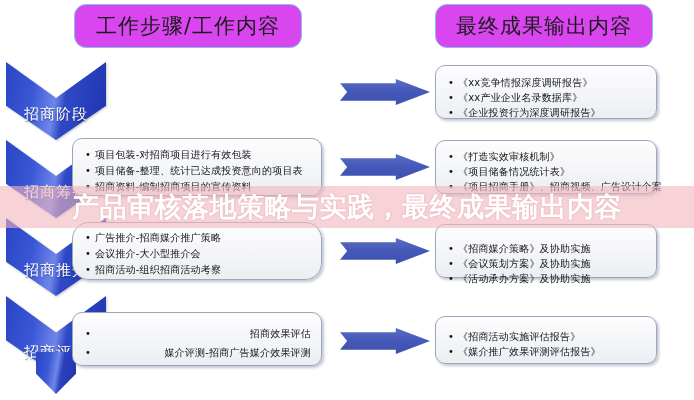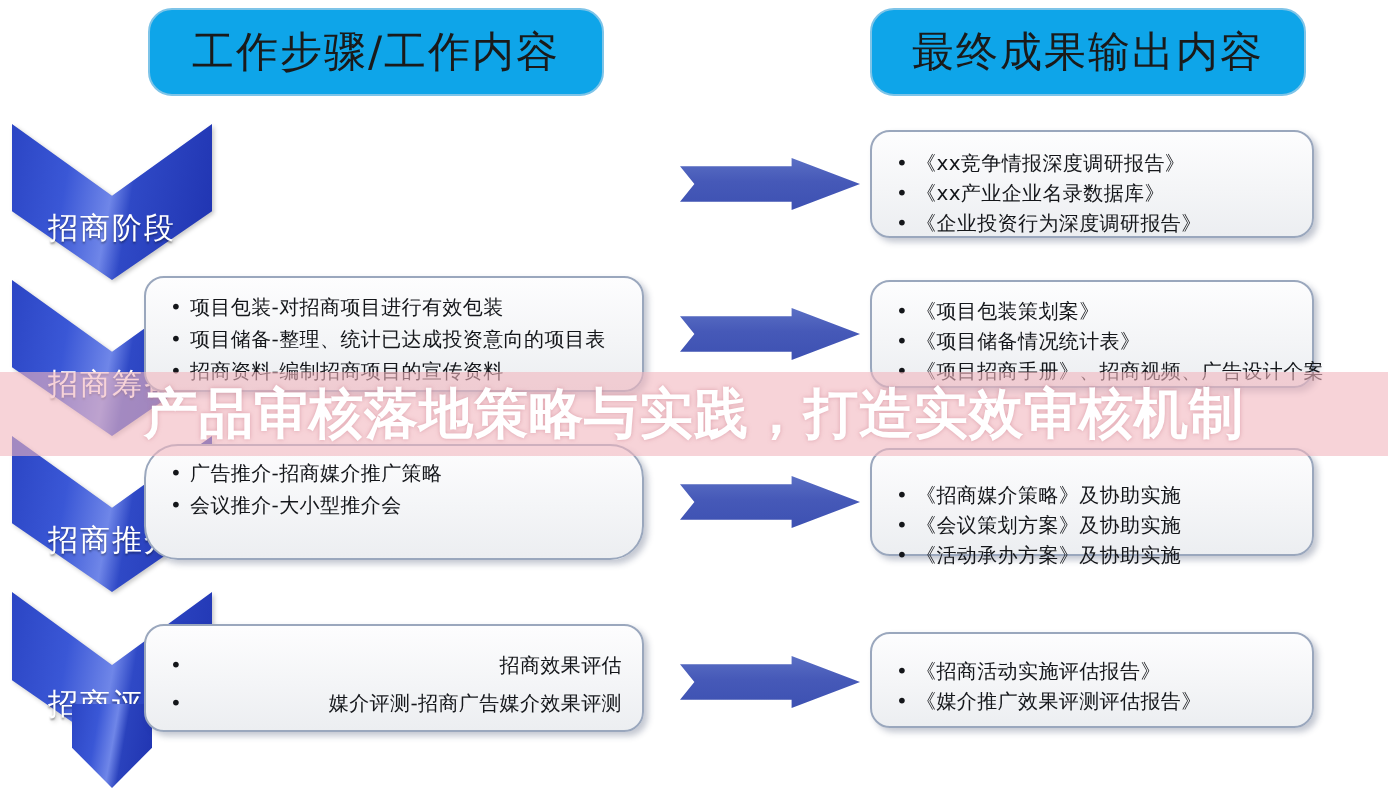--- a/index.html
+++ b/index.html
@@ -9,21 +9,21 @@
     font-family:"Liberation Sans","DejaVu Sans",sans-serif;
     overflow:hidden;
     position:relative;
   }
   #stage{position:absolute;left:0;top:0;width:694px;height:400px;background:#fff;}
 
   
   .col-header{
     position:absolute;
     box-sizing:border-box;
-    background:#0ea5e9;
+    background:#d946ef;
     border:1.5px solid #7ec4e8;
     border-radius:12px;
     color:#1a1a1a;
     font-size:21px;
     font-weight:400;
     letter-spacing:1px;
     display:flex;align-items:center;justify-content:center;
     font-family:"DejaVu Sans","Liberation Sans",sans-serif;
   }
   #hdr-left{left:74px;top:4px;width:228px;height:44px;}
@@ -168,20 +168,21 @@
     <ul>
       <li>项目包装-对招商项目进行有效包装</li>
       <li>项目储备-整理、统计已达成投资意向的项目表</li>
       <li>招商资料-编制招商项目的宣传资料</li>
     </ul>
   </div>
   <div id="box-l2" class="box left dense">
     <ul>
       <li>广告推介-招商媒介推广策略</li>
       <li>会议推介-大小型推介会</li>
+      <li>招商活动-组织招商活动考察</li>
     </ul>
   </div>
   <div id="box-l3" class="box left">
     <ul>
       <li>招商效果评估</li>
       <li>媒介评测-招商广告媒介效果评测</li>
     </ul>
   </div>
 
   <div id="arrow-0" class="mid-arrow"></div>
@@ -191,35 +192,35 @@
 
   <div id="box-r0" class="box right">
     <ul>
       <li>《xx竞争情报深度调研报告》</li>
       <li>《xx产业企业名录数据库》</li>
       <li>《企业投资行为深度调研报告》</li>
     </ul>
   </div>
   <div id="box-r1" class="box right">
     <ul>
-      <li>《项目包装策划案》</li>
+      <li>《打造实效审核机制》</li>
       <li>《项目储备情况统计表》</li>
       <li>《项目招商手册》、招商视频、广告设计个案</li>
     </ul>
   </div>
   <div id="box-r2" class="box right">
     <ul>
       <li>《招商媒介策略》及协助实施</li>
       <li>《会议策划方案》及协助实施</li>
       <li>《活动承办方案》及协助实施</li>
     </ul>
   </div>
   <div id="box-r3" class="box right">
     <ul>
       <li>《招商活动实施评估报告》</li>
       <li>《媒介推广效果评测评估报告》</li>
     </ul>
   </div>
 
   <div id="overlay-band"></div>
-  <div id="overlay-title">产品审核落地策略与实践，打造实效审核机制</div>
+  <div id="overlay-title">产品审核落地策略与实践，最终成果输出内容</div>
 
 </div>
 
 </body></html>

